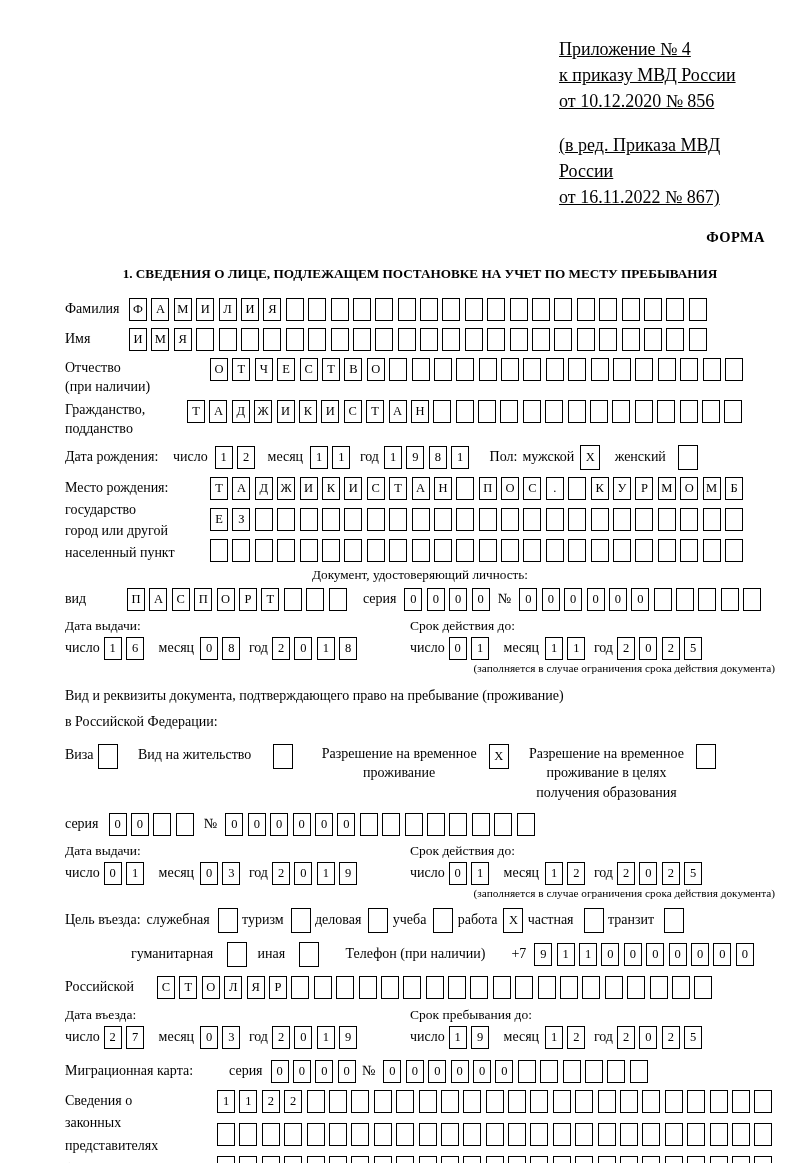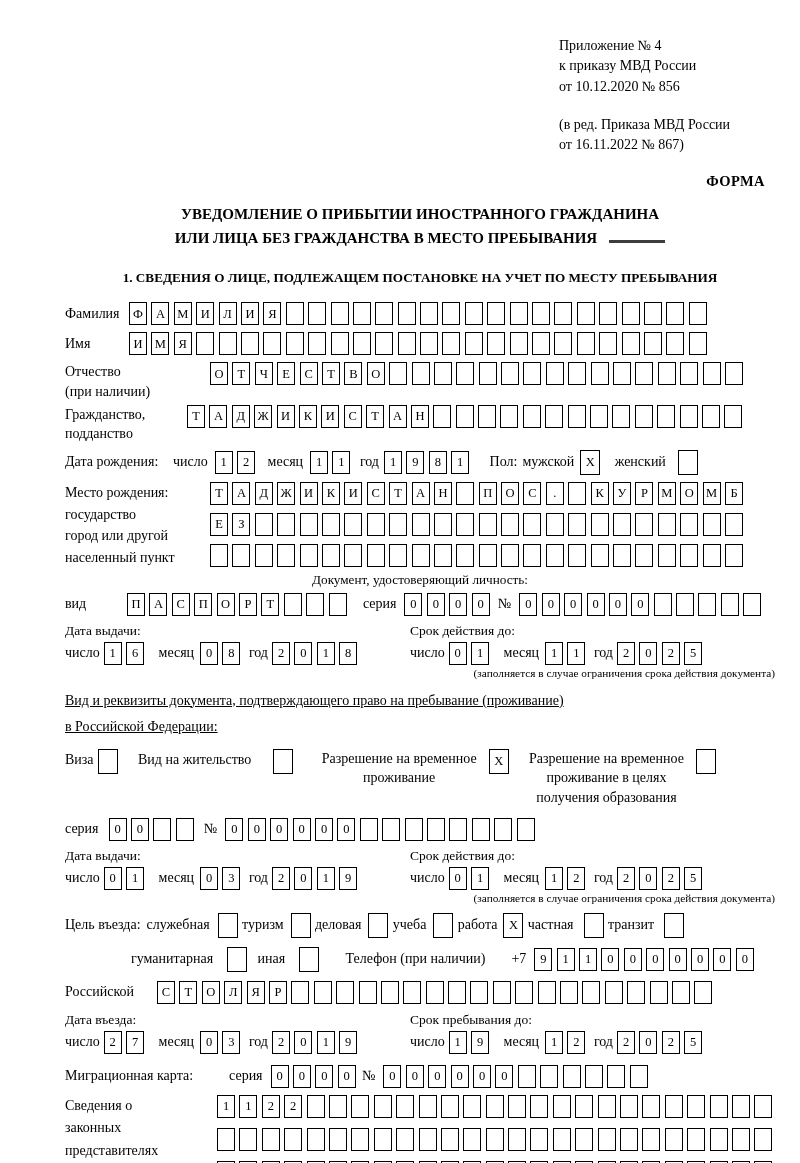--- a/index.html
+++ b/index.html
@@ -1,59 +1,53 @@
 <!DOCTYPE html>
 <html><head>
 <meta charset="utf-8">
 <style>
   html,body{margin:0;padding:0;background:#fff;color:#000;
     font-family:"Liberation Serif","DejaVu Serif",serif;font-size:14px;}
   .page{box-sizing:border-box;width:800px;height:1163px;padding:36px 25px 0 65px;overflow:hidden;background:#fff;}
-  .hdr{width:210px;margin-left:auto;margin-right:6px;font-size:14px;line-height:1.45;}
+  .hdr{width:210px;margin-left:auto;margin-right:6px;font-size:18px;line-height:1.45;text-decoration:underline;}
   .hdr .g2{margin-top:18px;}
   .form-label{text-align:right;font-weight:bold;font-size:14.5px;margin:18px 10px 0 0;letter-spacing:.4px;}
   .title{text-align:center;font-weight:bold;font-size:15px;line-height:1.6;margin-top:12px;}
   .blank-line{display:inline-block;width:56px;height:3px;background:#3d3d3d;margin-left:12px;}
   .sec1{text-align:center;font-weight:bold;font-size:13.2px;margin:20px 0 16px 0;}
   .frow{display:flex;align-items:center;margin-bottom:7px;}
   .lbl{flex:none;}
   .cells{display:flex;flex:none;}
   .cell{flex:none;width:16px;height:21px;border:1.5px solid #000;margin-right:4.4px;
     display:flex;align-items:center;justify-content:center;font-size:12.5px;line-height:1;}
   .cbx .cell{width:18px;height:23px;}
   .stack{line-height:1.4;}
   .dl{flex:none;}
   .twocol{display:flex;}
   .col-l{width:345px;flex:none;}
   .col-r{flex:1;}
   .dh{text-align:left;font-size:13.5px;margin-bottom:3px;}
   .dgrow{display:flex;align-items:center;}
   .note{font-size:11.3px;text-align:right;margin-top:2px;margin-bottom:9px;}
-  .plain{line-height:1.9;text-decoration:underline;}
+  .plain{line-height:1.9;}
 </style>
 </head>
 <body>
 
 <div class="page">
 
   <div class="hdr">
     <div>Приложение № 4</div>
     <div>к приказу МВД России</div>
     <div>от 10.12.2020 № 856</div>
     <div class="g2">(в ред. Приказа МВД России</div>
     <div>от 16.11.2022 № 867)</div>
   </div>
   <div class="form-label">ФОРМА</div>
 
-  <div class="title">
-    <div>УВЕДОМЛЕНИЕ О ПРИБЫТИИ ИНОСТРАННОГО ГРАЖДАНИНА</div>
-    <div>
-      <span>ИЛИ ЛИЦА БЕЗ ГРАЖДАНСТВА В МЕСТО ПРЕБЫВАНИЯ</span><span class="blank-line"></span>
-    </div>
-  </div>
 
   <div class="sec1">1. СВЕДЕНИЯ О ЛИЦЕ, ПОДЛЕЖАЩЕМ ПОСТАНОВКЕ НА УЧЕТ ПО МЕСТУ ПРЕБЫВАНИЯ</div>
 
   <div class="frow">
     <span class="lbl" style="width:64px">Фамилия</span>
     <span class="cells">
         <span class="cell">Ф</span>
         <span class="cell">А</span>
         <span class="cell">М</span>
         <span class="cell">И</span>

